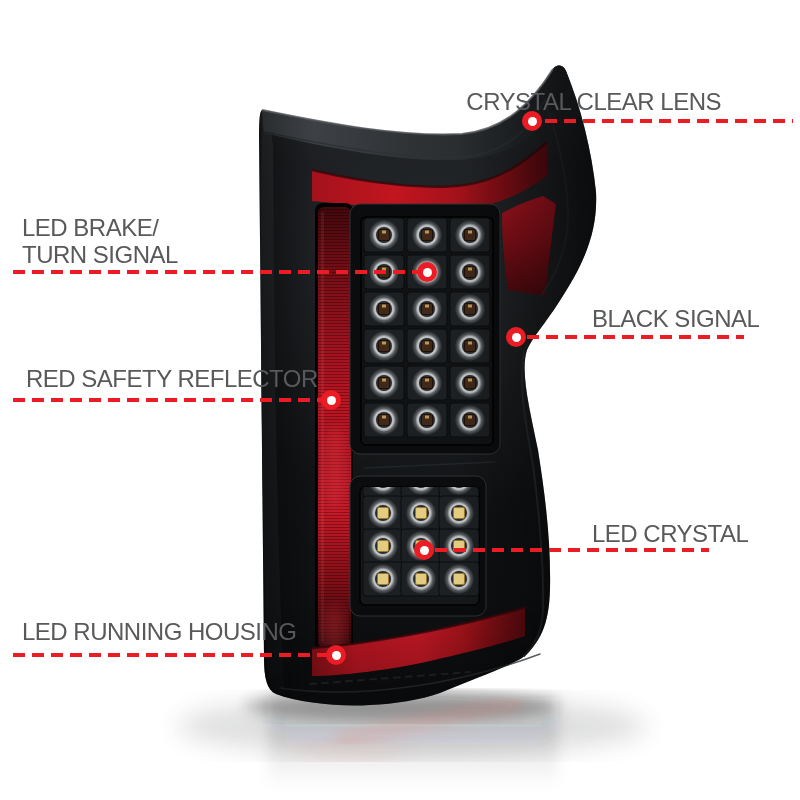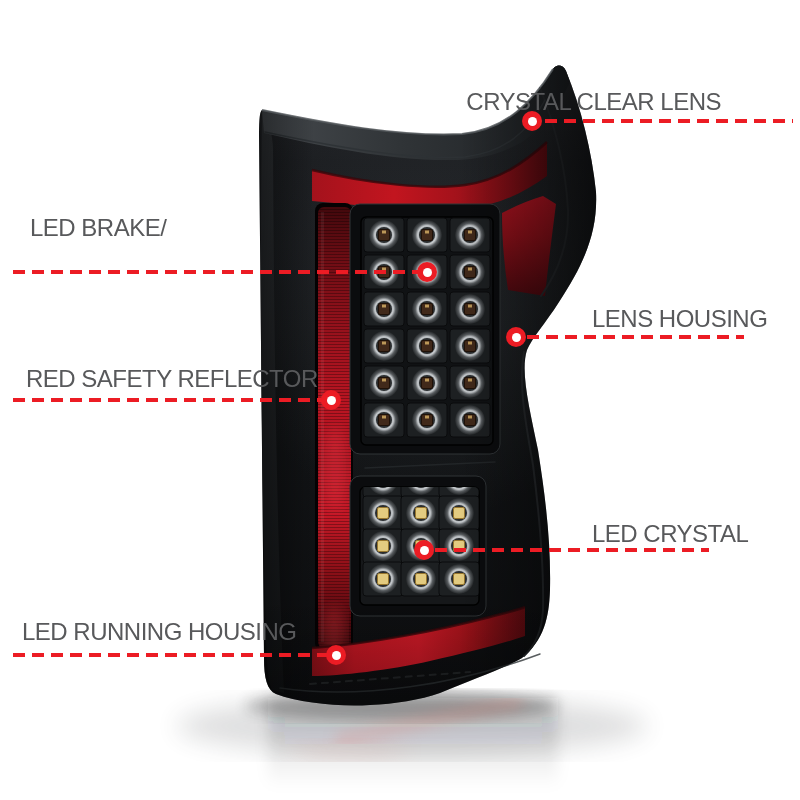--- a/index.html
+++ b/index.html
@@ -28,21 +28,21 @@
     background:var(--accent,#ec1c24);z-index:6;
     display:flex;align-items:center;justify-content:center;
   }
   .dot-core{width:9px;height:9px;border-radius:50%;background:#ffffff;}
 
   
   #co1-label{top:89px;right:7px;}
   #co1-line{left:545px;top:119px;width:248px;}
   #co1-dot{left:522px;top:111px;}
   
-  #co2-label{left:22px;top:214px;margin-left:8px;}
+  #co2-label{left:22px;top:214px;}
   #co2-line{left:13px;top:270px;width:412px;}
   #co2-dot{left:417px;top:262px;}
   
   #co3-label{left:26px;top:366px;}
   #co3-line{left:13px;top:398px;width:316px;}
   #co3-dot{left:321px;top:390px;}
   
   #co4-label{left:592px;top:306px;}
   #co4-line{left:527px;top:335px;width:217px;}
   #co4-dot{left:506px;top:327px;}
@@ -448,33 +448,34 @@
   </svg>
 
   <div class="callout-label" id="co1-label">CRYSTAL CLEAR LENS</div>
   <div class="callout-line" id="co1-line"></div>
   <div class="callout-dot" id="co1-dot">
       <span class="dot-core"></span>
     </div>
 
   <div class="callout-label two-line" id="co2-label">
     <div>LED BRAKE/</div>
+    <div>TURN SIGNAL</div>
   </div>
   <div class="callout-line" id="co2-line"></div>
   <div class="callout-dot" id="co2-dot">
       <span class="dot-core"></span>
     </div>
 
   <div class="callout-label" id="co3-label">RED SAFETY REFLECTOR</div>
   <div class="callout-line" id="co3-line"></div>
   <div class="callout-dot" id="co3-dot">
       <span class="dot-core"></span>
     </div>
 
-  <div class="callout-label" id="co4-label">LENS HOUSING</div>
+  <div class="callout-label" id="co4-label">BLACK SIGNAL</div>
   <div class="callout-line" id="co4-line"></div>
   <div class="callout-dot" id="co4-dot">
       <span class="dot-core"></span>
     </div>
 
   <div class="callout-label" id="co5-label">LED CRYSTAL</div>
   <div class="callout-line" id="co5-line"></div>
   <div class="callout-dot" id="co5-dot">
       <span class="dot-core"></span>
     </div>

